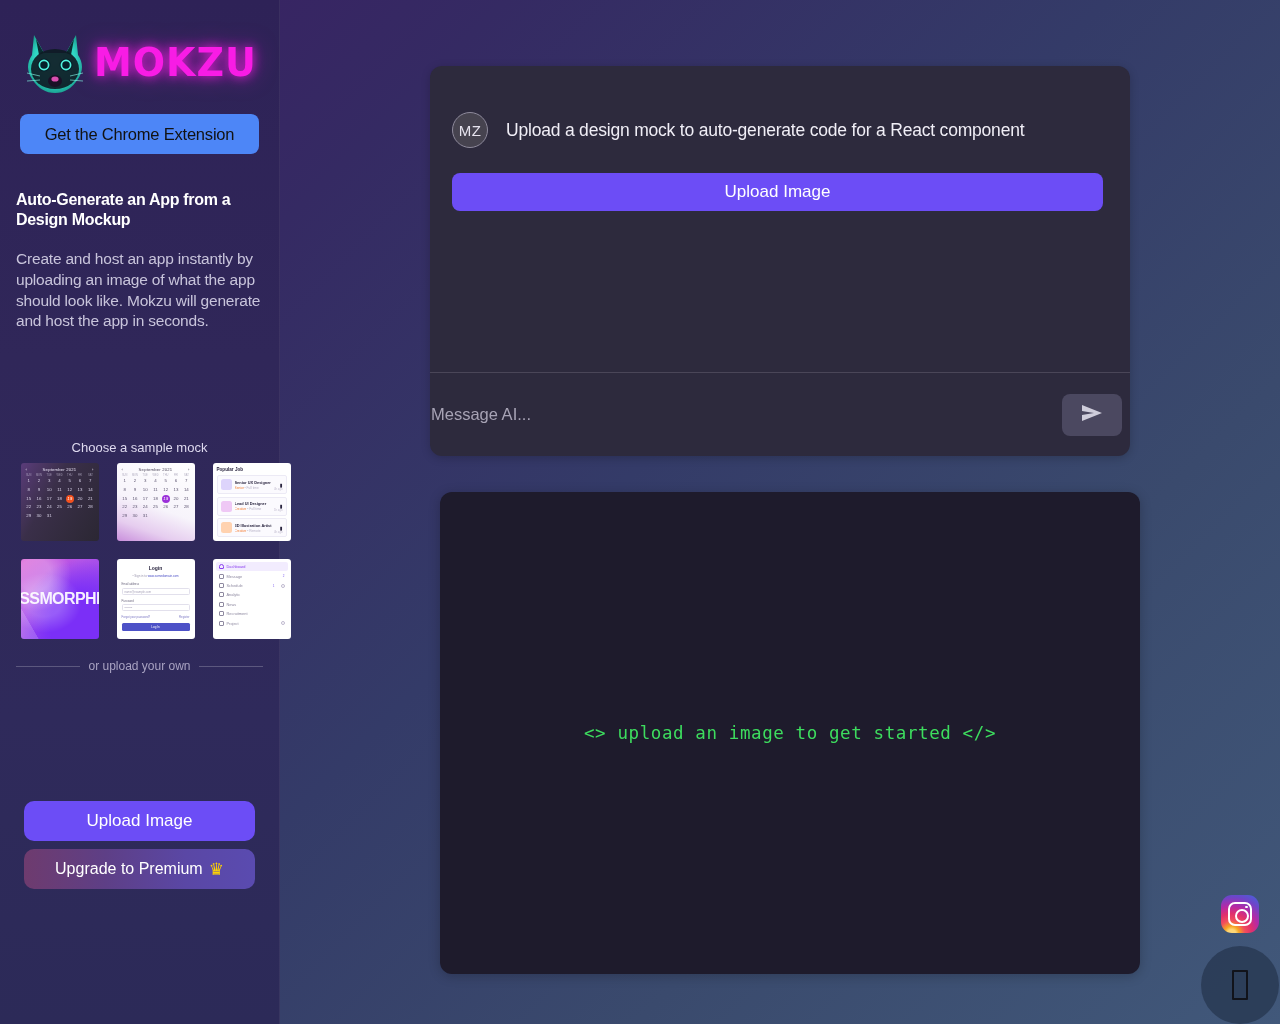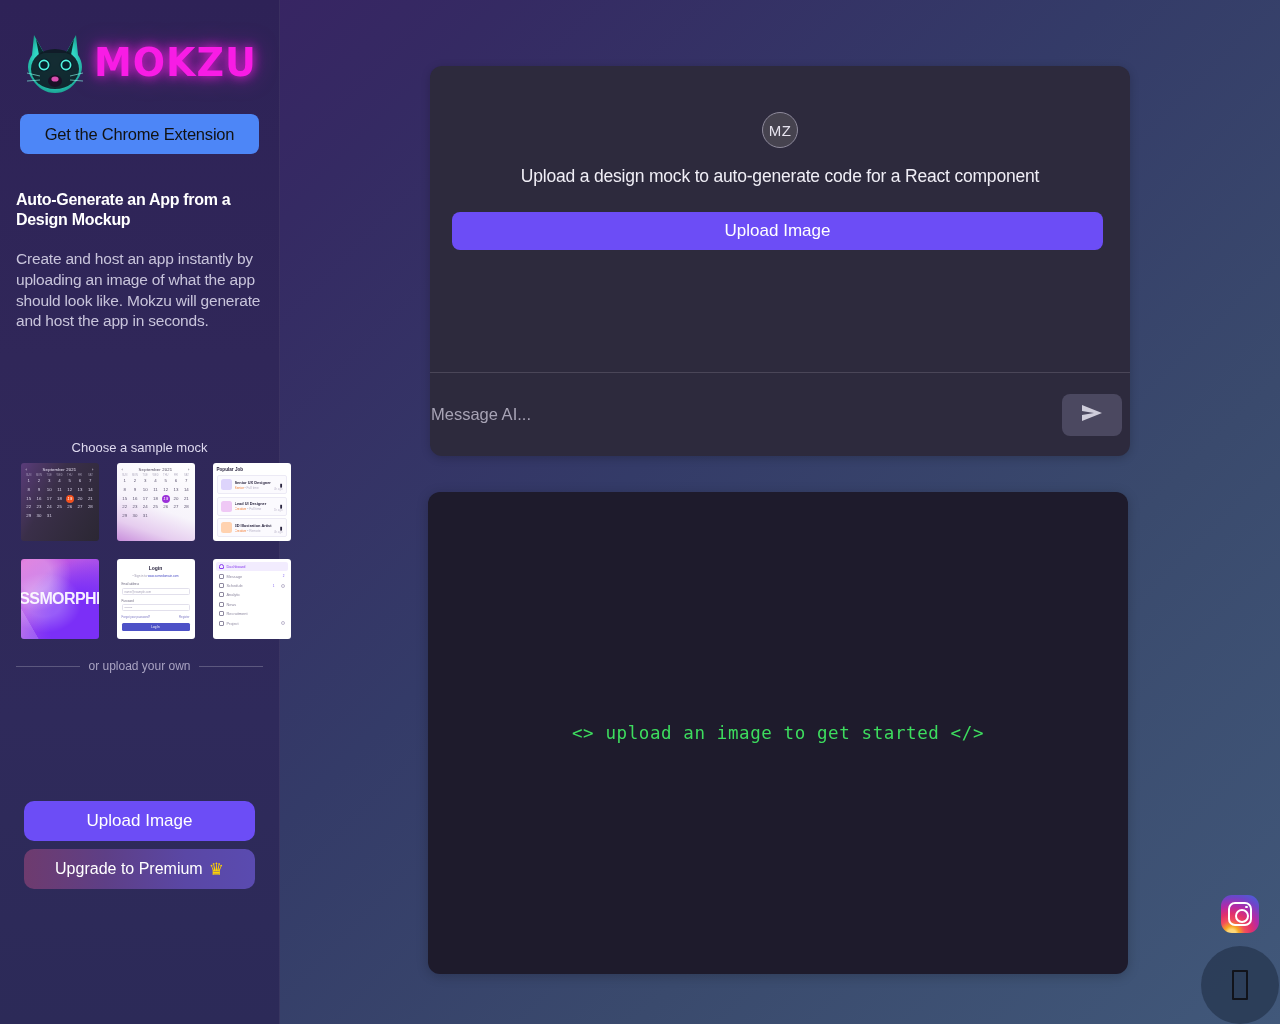--- a/index.html
+++ b/index.html
@@ -236,21 +236,21 @@
   .chat-card {
     position: absolute;
     left: 150px; top: 66px;
     width: 700px;
     border-radius: 12px;
     background: #2d2a3d;
     overflow: hidden;
     box-shadow: 0 2px 10px rgba(0,0,0,.20);
   }
   .chat-body { height: 306px; padding: 46px 22px 0 22px; }
-  .chat-msg { display:flex; align-items:center; gap: 18px; flex-direction: column; }
+  .chat-msg { display:flex; align-items:center; gap: 18px; }
   .avatar {
     width: 36px; height: 36px; flex:0 0 36px;
     border-radius: 50%;
     border: 1.5px solid #8e8a9c;
     background: #46434f;
     color: #e6e3ee;
     font-size: 15px;
     display:flex; align-items:center; justify-content:center;
     letter-spacing: .5px;
   }
@@ -278,21 +278,21 @@
   .chat-input::placeholder { color:#a7a3b5; }
   .send-btn {
     width: 60px; height: 42px; flex:0 0 60px;
     border:none; border-radius: 8px;
     background:#4b4860; cursor:pointer;
     display:flex; align-items:center; justify-content:center;
   }
 
   .code-card {
     position:absolute;
-    left: 148px; top: 492px;
+    left: 160px; top: 492px;
     width: 700px; height: 482px;
     border-radius: 12px;
     background: #1e1b2c;
     display:flex; align-items:center; justify-content:center;
     box-shadow: 0 2px 12px rgba(0,0,0,.22);
   }
   .code-text {
     font-family: "DejaVu Sans Mono", monospace;
     font-size: 17.5px;
     color: #3ddc5e;

